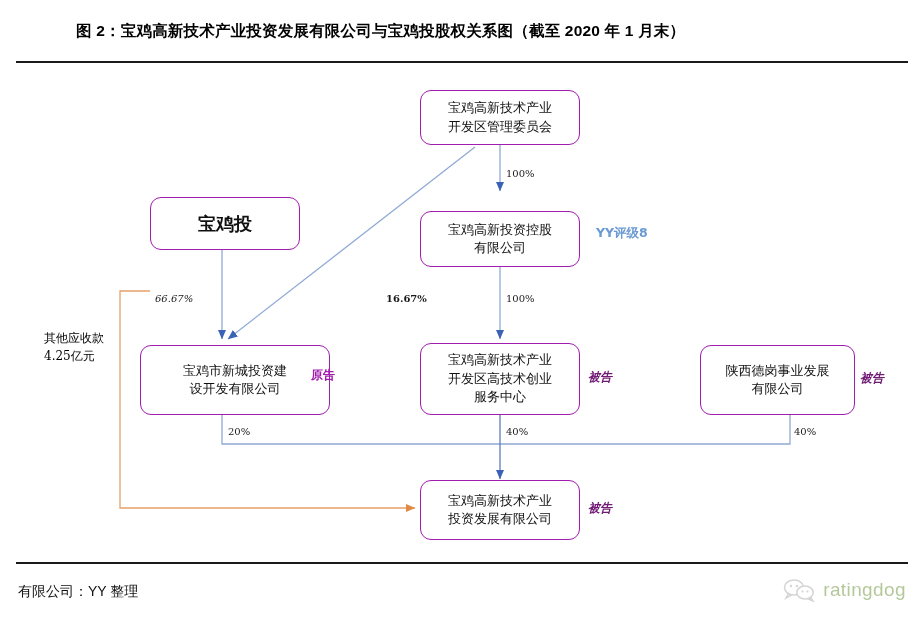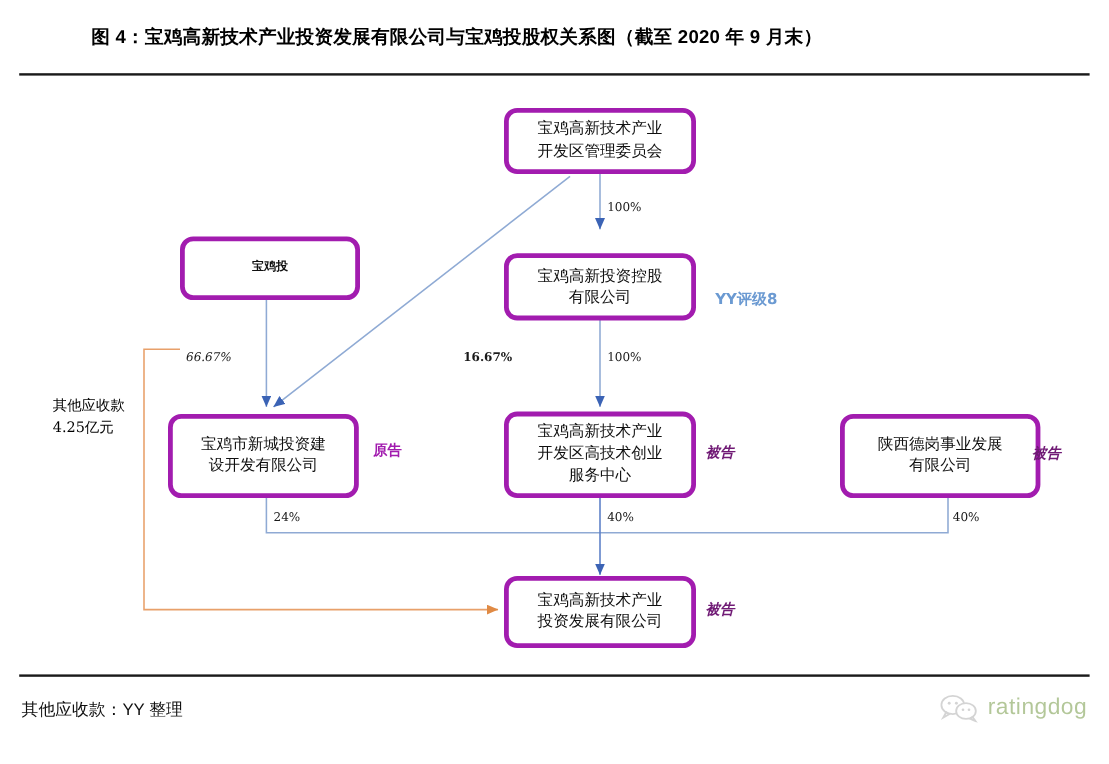--- a/index.html
+++ b/index.html
@@ -81,36 +81,36 @@
   .svg-layer {
     position: absolute;
     left: 0;
     top: 0;
   }
 
   
   .node {
     position: absolute;
     box-sizing: border-box;
-    border: 4px solid #a21caf;
+    border: 1px solid #a21caf;
     border-radius: 11px;
     background: #ffffff;
     display: flex;
     align-items: center;
     justify-content: center;
     text-align: center;
     color: #101010;
     font-family: "DejaVu Serif", "Liberation Serif", serif;
     font-size: 13px;
     line-height: 1.42;
     padding: 2px 7px;
   }
   .node.bold-node {
     font-weight: bold;
-    font-size: 10px;
+    font-size: 18px;
   }
   .node .node-label { display: block; }
 
   
   .pct {
     position: absolute;
     font-family: "DejaVu Serif", "Liberation Serif", serif;
     font-size: 10px;
     color: #1a1a1a;
     white-space: nowrap;
@@ -146,21 +146,21 @@
     line-height: 1.5;
     white-space: nowrap;
   }
 </style>
 </head>
 <body>
 
 <div id="page">
 
   <div class="title-bar">
-    <div class="title-text">图 4：宝鸡高新技术产业投资发展有限公司与宝鸡投股权关系图（截至 2020 年 9 月末）</div>
+    <div class="title-text">图 2：宝鸡高新技术产业投资发展有限公司与宝鸡投股权关系图（截至 2020 年 1 月末）</div>
   </div>
   <div class="rule rule-top"></div>
 
   <div class="canvas">
 
     <svg class="svg-layer" width="924" height="499">
       <defs>
         <marker id="arrowBlue" markerWidth="9" markerHeight="9" refX="7.2" refY="3.2" orient="auto" markerUnits="strokeWidth">
           <path d="M0,0 L7.4,3.2 L0,6.4 z" fill="#3b63b5"></path>
         </marker>
@@ -189,70 +189,70 @@
     </div>
 
     <div class="node bold-node" style="left:150px; top:134px; width:150px; height:53px;">
       <span class="node-label">宝鸡投</span>
     </div>
 
     <div class="node" style="left:420px; top:148px; width:160px; height:56px;font-family:Liberation Serif, serif;">
       <span class="node-label">宝鸡高新投资控股<br>有限公司</span>
     </div>
 
-    <div class="node" style="left:140px; top:282px; width:159px; height:70px;">
+    <div class="node" style="left:140px; top:282px; width:190px; height:70px;">
       <span class="node-label">宝鸡市新城投资建<br>设开发有限公司</span>
     </div>
 
     <div class="node" style="left:420px; top:280px; width:160px; height:72px;">
       <span class="node-label">宝鸡高新技术产业<br>开发区高技术创业<br>服务中心</span>
     </div>
 
-    <div class="node" style="left:700px; top:282px; width:167px; height:70px;">
+    <div class="node" style="left:700px; top:282px; width:155px; height:70px;">
       <span class="node-label">陕西德岗事业发展<br>有限公司</span>
     </div>
 
     <div class="node" style="left:420px; top:417px; width:160px; height:60px;">
       <span class="node-label">宝鸡高新技术产业<br>投资发展有限公司</span>
     </div>
 
     <div class="pct" style="left:506px; top:105px;">100%</div>
 
     <div class="pct" style="left:386px; top:230px;font-weight:bold;">16.67%</div>
 
     <div class="pct" style="left:155px; top:230px;font-style:italic;">66.67%</div>
 
     <div class="pct" style="left:506px; top:230px;">100%</div>
 
-    <div class="pct" style="left:228px; top:363px;">24%</div>
+    <div class="pct" style="left:228px; top:363px;">20%</div>
 
     <div class="pct" style="left:506px; top:363px;">40%</div>
 
     <div class="pct" style="left:794px; top:363px;">40%</div>
 
-    <div class="rating-badge" style="left:596px; top:162px;margin-top:16px;">YY评级8</div>
+    <div class="rating-badge" style="left:596px; top:162px;">YY评级8</div>
 
     <div class="tag tag-plaintiff" style="left:311px; top:304px;">原告</div>
 
     <div class="tag tag-defendant" style="left:588px; top:306px;">被告</div>
 
     <div class="tag tag-defendant" style="left:860px; top:307px;">被告</div>
 
     <div class="tag tag-defendant" style="left:588px; top:437px;">被告</div>
 
     <div class="side-note" style="left:44px; top:266px;">
       <div>其他应收款</div>
       <div>4.25亿元</div>
     </div>
 
   </div>
 
   <div class="rule rule-bot"></div>
 
-  <div class="source-text">其他应收款：YY 整理</div>
+  <div class="source-text">有限公司：YY 整理</div>
 
   <div class="watermark">
     <svg width="34" height="24" viewBox="0 0 34 24">
       <ellipse cx="12" cy="9.5" rx="9.5" ry="7.6" fill="none" stroke="#9a9a9a" stroke-width="1.5"></ellipse>
       <path d="M6.5,15.5 L4,20 L9,17.2 z" fill="none" stroke="#9a9a9a" stroke-width="1.5"></path>
       <circle cx="9" cy="8" r="1.2" fill="#9a9a9a"></circle>
       <circle cx="15" cy="8" r="1.2" fill="#9a9a9a"></circle>
       <ellipse cx="23" cy="14.5" rx="8.2" ry="6.6" fill="#ffffff" stroke="#9a9a9a" stroke-width="1.5"></ellipse>
       <path d="M28.5,19.5 L31,23 L26.5,21 z" fill="#ffffff" stroke="#9a9a9a" stroke-width="1.5"></path>
       <circle cx="20.5" cy="13.5" r="1.1" fill="#9a9a9a"></circle>

